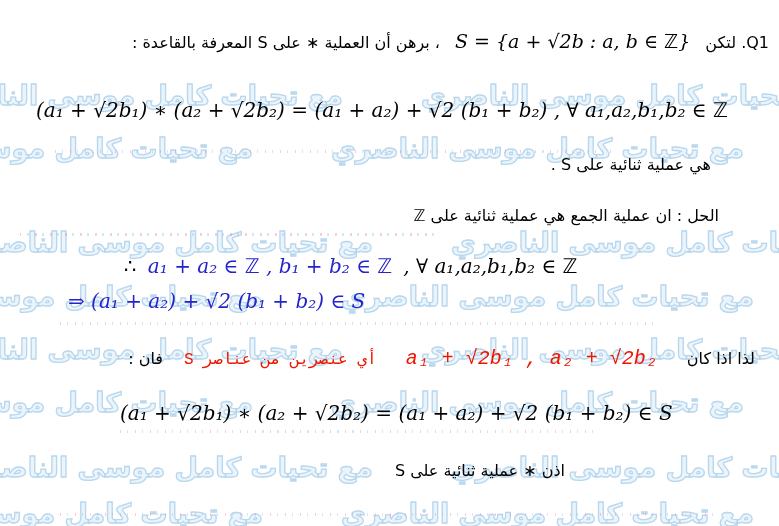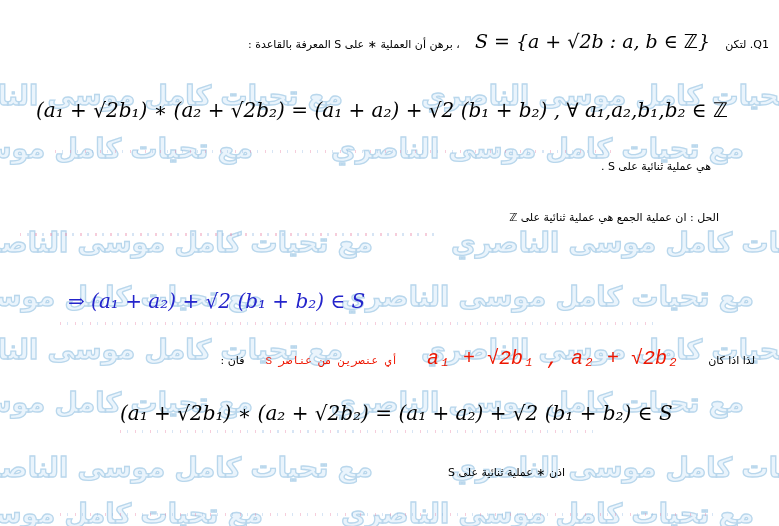--- a/index.html
+++ b/index.html
@@ -42,21 +42,21 @@
       rgba(233,130,165,0.40) 0 1.5px, transparent 1.5px 7px,
       rgba(140,180,225,0.35) 7px 8.5px, transparent 8.5px 15px);
     z-index: 0;
   }
 
   
   .content { position: absolute; inset: 0; z-index: 1; }
   .line { position: absolute; left: 0; right: 0; white-space: nowrap; }
   .ar {
     font-family: "DejaVu Sans", sans-serif;
-    font-size: 11px;
+    font-size: 16px;
     color: var(--text, #000000);
   }
   .math {
     font-family: "DejaVu Serif", "DejaVu Sans", serif;
     font-style: italic;
     font-size: 20px;
     color: var(--text, #000000);
   }
   .blue { color: var(--math-blue, #2424cb); }
   .red  { color: var(--highlight-red, #ee1600); font-family: Liberation Mono, monospace; }
@@ -134,20 +134,25 @@
     </div>
 
     <div class="line l3" dir="rtl">
       <span class="ar">هي عملية ثنائية على S .</span>
     </div>
 
     <div class="line l4" dir="rtl">
       <span class="ar">الحل : ان عملية الجمع هي عملية ثنائية على ℤ</span>
     </div>
 
+    <div class="line l5" dir="ltr">
+      <span class="math therefore">∴</span>
+      <span class="math blue">a₁ + a₂ ∈ ℤ ,  b₁ + b₂ ∈ ℤ</span>
+      <span class="math">,  ∀  a₁,a₂,b₁,b₂ ∈ ℤ</span>
+    </div>
 
     <div class="line l6" dir="ltr">
       <span class="math blue">⇒  (a₁ + a₂) + √2 (b₁ + b₂) ∈ S</span>
     </div>
 
     <div class="line l7" dir="rtl">
       <span class="ar">لذا اذا كان</span>
       <span class="math red" dir="ltr">a₁ + √2b₁ , a₂ + √2b₂</span>
       <span class="ar red">أي عنصرين من عناصر S</span>
       <span class="ar">فان :</span>

